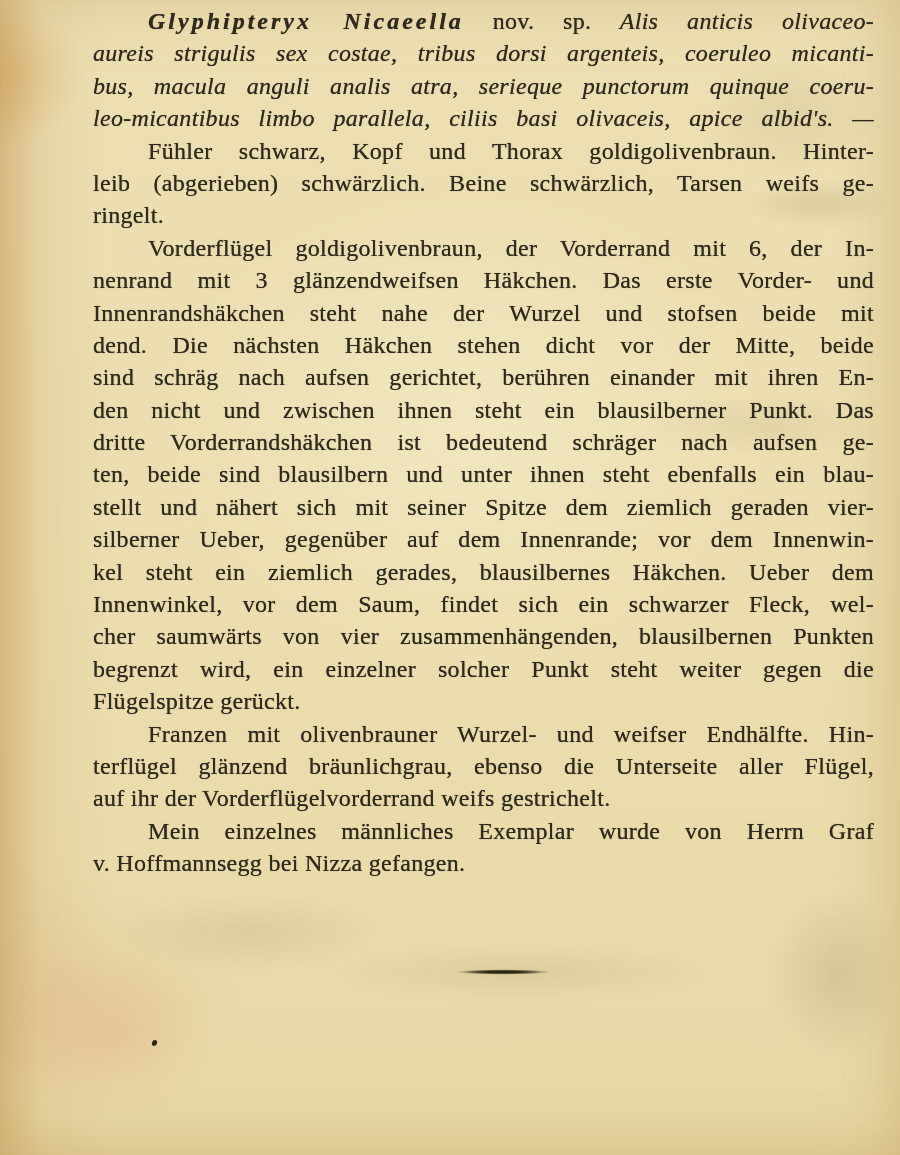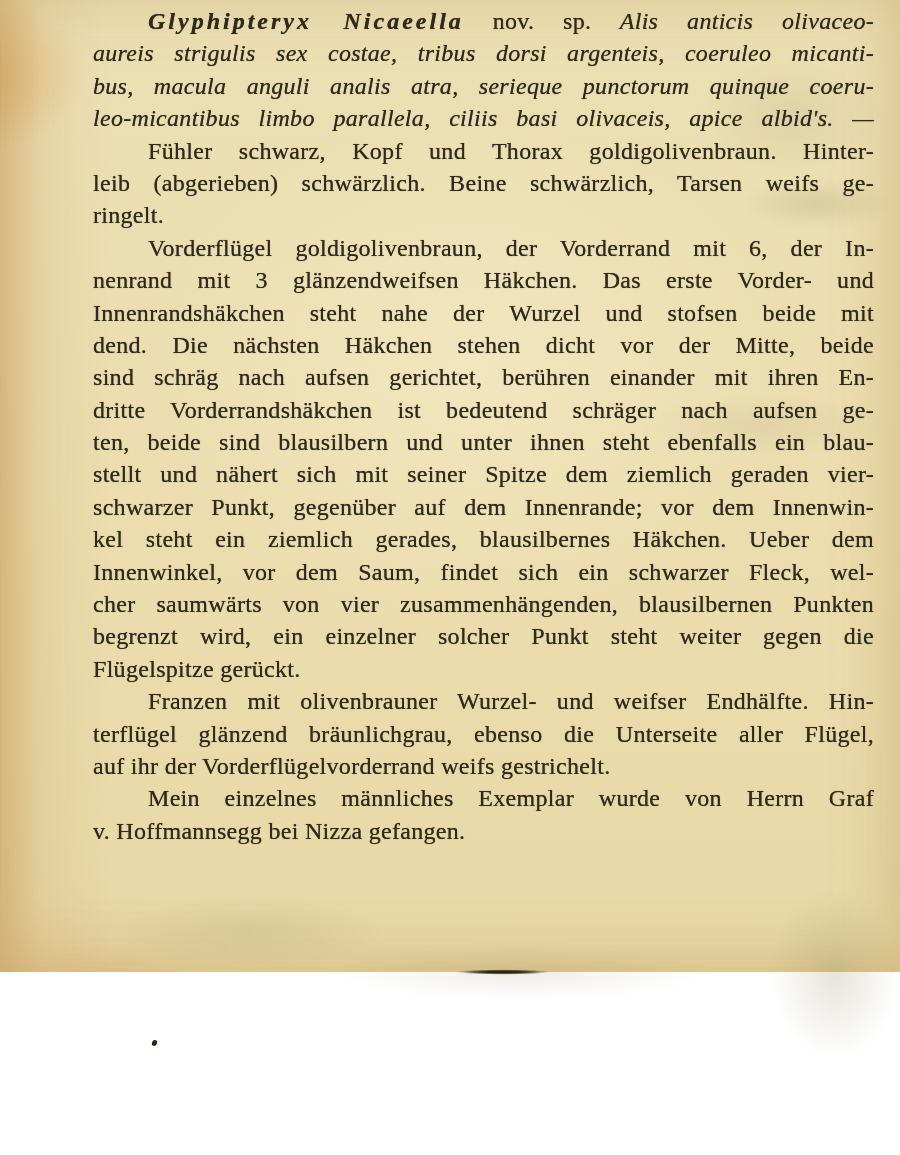--- a/index.html
+++ b/index.html
@@ -3,21 +3,21 @@
 <meta charset="utf-8">
 <style>
   html, body {
     margin: 0; padding: 0;
     width: 900px; height: 1155px;
     overflow: hidden;
     font-family: "Liberation Serif", "DejaVu Serif", serif;
   }
   .paper {
     position: relative;
-    width: 900px; height: 972px;
+    width: 900px; height: 1155px;
     background:
       radial-gradient(ellipse 150px 110px at -20px 75px,  rgba(209,140,62,0.40), rgba(209,140,62,0.0) 70%),
       radial-gradient(ellipse 120px 200px at 110% 20%,    rgba(205,175,118,0.25), transparent 70%),
       radial-gradient(ellipse 160px 120px at 108px 1035px,rgba(221,156,121,0.28), transparent 72%),
       radial-gradient(ellipse 240px 140px at 60px 980px,  rgba(214,170,120,0.20), transparent 75%),
       radial-gradient(ellipse 420px 330px at 52% 38%,     rgba(255,249,224,0.30), transparent 78%),
       linear-gradient(90deg, rgba(193,143,74,0.38), rgba(193,143,74,0.10) 42px, rgba(193,143,74,0.0) 110px),
       linear-gradient(180deg, #ecdfb3 0%, #ebddae 55%, #e8d8a6 100%);
     box-shadow:
       inset 0 0 70px rgba(188,150,82,0.22),
@@ -111,24 +111,25 @@
 
     <div class="ln ind jst">Fühler schwarz, Kopf und Thorax goldigolivenbraun. Hinter-</div>
     <div class="ln jst">leib (abgerieben) schwärzlich. Beine schwärzlich, Tarsen weifs ge-</div>
     <div class="ln">ringelt.</div>
 
     <div class="ln ind jst">Vorderflügel goldigolivenbraun, der Vorderrand mit 6, der In-</div>
     <div class="ln jst">nenrand mit 3 glänzendweifsen Häkchen. Das erste Vorder- und</div>
     <div class="ln jst">Innenrandshäkchen steht nahe der Wurzel und stofsen beide mit</div>
     <div class="ln jst">dend. Die nächsten Häkchen stehen dicht vor der Mitte, beide</div>
     <div class="ln jst">sind schräg nach aufsen gerichtet, berühren einander mit ihren En-</div>
+    <div class="ln jst">den nicht und zwischen ihnen steht ein blausilberner Punkt. Das</div>
     <div class="ln jst">dritte Vorderrandshäkchen ist bedeutend schräger nach aufsen ge-</div>
     <div class="ln jst">ten, beide sind blausilbern und unter ihnen steht ebenfalls ein blau-</div>
     <div class="ln jst">stellt und nähert sich mit seiner Spitze dem ziemlich geraden vier-</div>
-    <div class="ln jst">schwarzer Punkt, gegenüber auf dem Innenrande; vor dem Innenwin-</div>
+    <div class="ln jst">silberner Ueber, gegenüber auf dem Innenrande; vor dem Innenwin-</div>
     <div class="ln jst">kel steht ein ziemlich gerades, blausilbernes Häkchen. Ueber dem</div>
     <div class="ln jst">Innenwinkel, vor dem Saum, findet sich ein schwarzer Fleck, wel-</div>
     <div class="ln jst">cher saumwärts von vier zusammenhängenden, blausilbernen Punkten</div>
     <div class="ln jst">begrenzt wird, ein einzelner solcher Punkt steht weiter gegen die</div>
     <div class="ln">Flügelspitze gerückt.</div>
 
     <div class="ln ind jst">Franzen mit olivenbrauner Wurzel- und weifser Endhälfte. Hin-</div>
     <div class="ln jst">terflügel glänzend bräunlichgrau, ebenso die Unterseite aller Flügel,</div>
     <div class="ln">auf ihr der Vorderflügelvorderrand weifs gestrichelt.</div>
 

